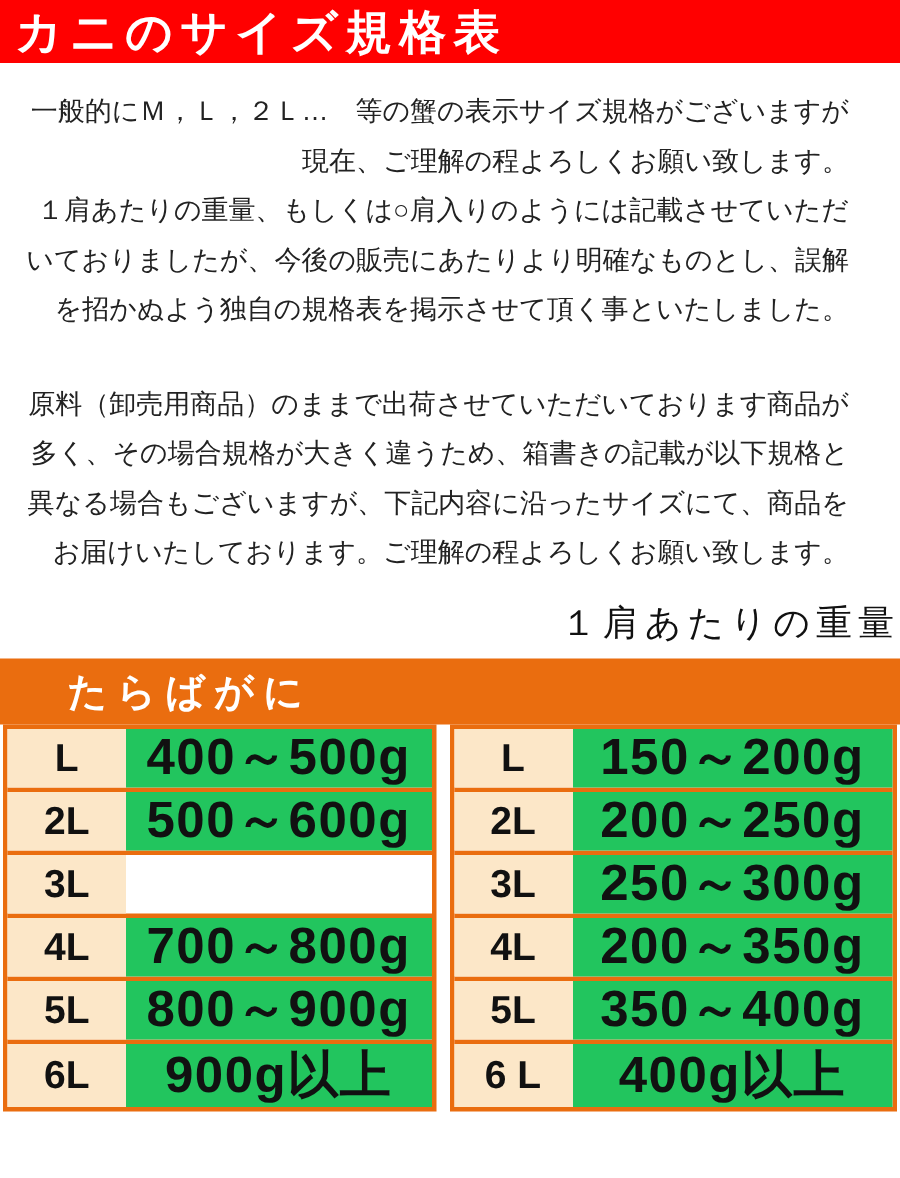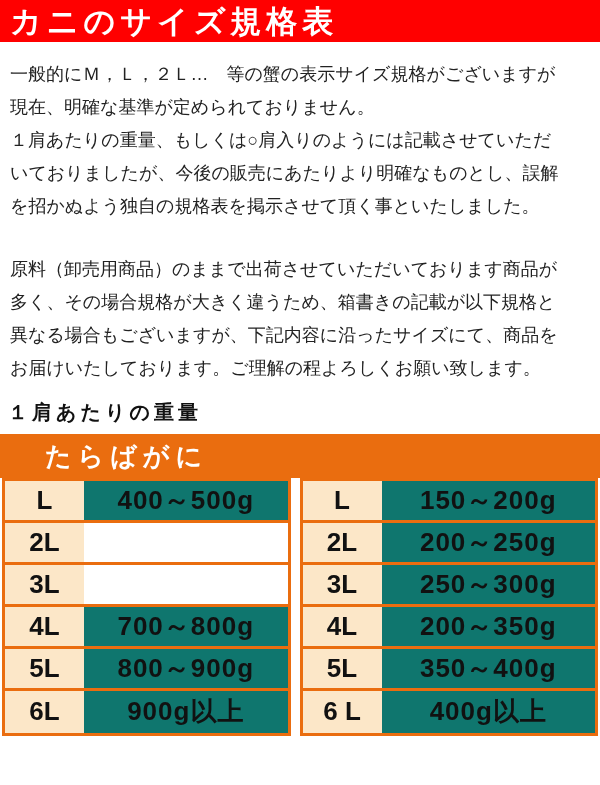--- a/index.html
+++ b/index.html
@@ -2,21 +2,21 @@
 <html style="--banner-red: #ff0000; --table-orange: #ea6d0f; --cell-peach: #fce7c8; --text-black: #222222; --white: #ffffff;"><head>
 <meta charset="utf-8">
 <style>
   * { margin: 0; padding: 0; box-sizing: border-box; }
   html, body { background: #ffffff; }
   body {
     width: 600px; height: 785px;
     font-family: "Liberation Sans", "DejaVu Sans", sans-serif;
     color: #222222;
   }
-  .page { width: 600px; height: 785px; background: var(--white, #fff); overflow: hidden; }
+  .page { width: 600px; height: 785px; background: var(--white, #fff); overflow: hidden; text-align: right; }
 
   
   .banner {
     height: 42px;
     background: var(--banner-red, #ff0000);
     display: flex; align-items: center;
     padding-left: 10px;
   }
   .banner h1 {
     color: #ffffff; font-size: 31px; font-weight: bold;
@@ -28,21 +28,21 @@
   .intro {
     width: 556px;
     font-size: 18px; line-height: 1.84;
     color: #222222; letter-spacing: 0px;
   }
   .intro.spaced { margin-top: 29px; }
 
   
   .section-heading {
     margin: 14px 0 8px 0; padding-left: 8px;
-    font-size: 20px; font-weight: bold; letter-spacing: 4px;
+    font-size: 24px; font-weight: normal; letter-spacing: 4px;
     color: #111111; white-space: nowrap;
   }
 
   
   .table-header-bar {
     position: relative; height: 44px; width: 600px;
     background: var(--table-orange, #ea6d0f);
   }
   .table-header-bar .hdr {
     position: absolute; top: 0; line-height: 44px;
@@ -61,39 +61,39 @@
   .crab-table.left { width: 289px; }
   .crab-table.right { width: 299px; }
   .crab-row { display: flex; height: 42px; border-bottom: 3px solid var(--table-orange, #ea6d0f); }
   .crab-row:last-child { border-bottom: none; }
   .size-cell {
     width: 79px; background: var(--cell-peach, #fce7c8);
     display: flex; align-items: center; justify-content: center;
     font-size: 26px; font-weight: bold; color: #111111;
   }
   .weight-cell {
-    flex: 1; background: #0f766e;
+    flex: 1; background: #22c55e;
     display: flex; align-items: center; justify-content: center;
-    font-size: 26px; font-weight: bold; color: #111111;
+    font-size: 34px; font-weight: bold; color: #111111;
     letter-spacing: 1px;
   }
 </style>
 </head>
 <body>
 
 <div class="page">
 
   <header class="banner">
     <h1>カニのサイズ規格表</h1>
   </header>
 
   <main>
 
     <div class="intro-block">
-      <p class="intro">一般的にＭ，Ｌ，２Ｌ…　等の蟹の表示サイズ規格がございますが現在、明確な基準が定められておりません。</p>
+      <p class="intro">一般的にＭ，Ｌ，２Ｌ…　等の蟹の表示サイズ規格がございますが現在、ご理解の程よろしくお願い致します。</p>
       <p class="intro">１肩あたりの重量、もしくは○肩入りのようには記載させていただいておりましたが、今後の販売にあたりより明確なものとし、誤解を招かぬよう独自の規格表を掲示させて頂く事といたしました。</p>
       <p class="intro spaced">原料（卸売用商品）のままで出荷させていただいております商品が多く、その場合規格が大きく違うため、箱書きの記載が以下規格と異なる場合もございますが、下記内容に沿ったサイズにて、商品をお届けいたしております。ご理解の程よろしくお願い致します。</p>
     </div>
 
     <h2 class="section-heading">１肩あたりの重量</h2>
 
     <section>
 
       <div class="table-header-bar">
         <span class="hdr hdr-left">たらばがに</span>
@@ -101,20 +101,21 @@
 
       <div class="tables">
 
         <div class="crab-table left">
           <div class="crab-row">
             <div class="size-cell">L</div>
             <div class="weight-cell">400～500g</div>
           </div>
           <div class="crab-row">
             <div class="size-cell">2L</div>
+            <div class="weight-cell">500～600g</div>
           </div>
           <div class="crab-row">
             <div class="size-cell">3L</div>
           </div>
           <div class="crab-row">
             <div class="size-cell">4L</div>
             <div class="weight-cell">700～800g</div>
           </div>
           <div class="crab-row">
             <div class="size-cell">5L</div>

